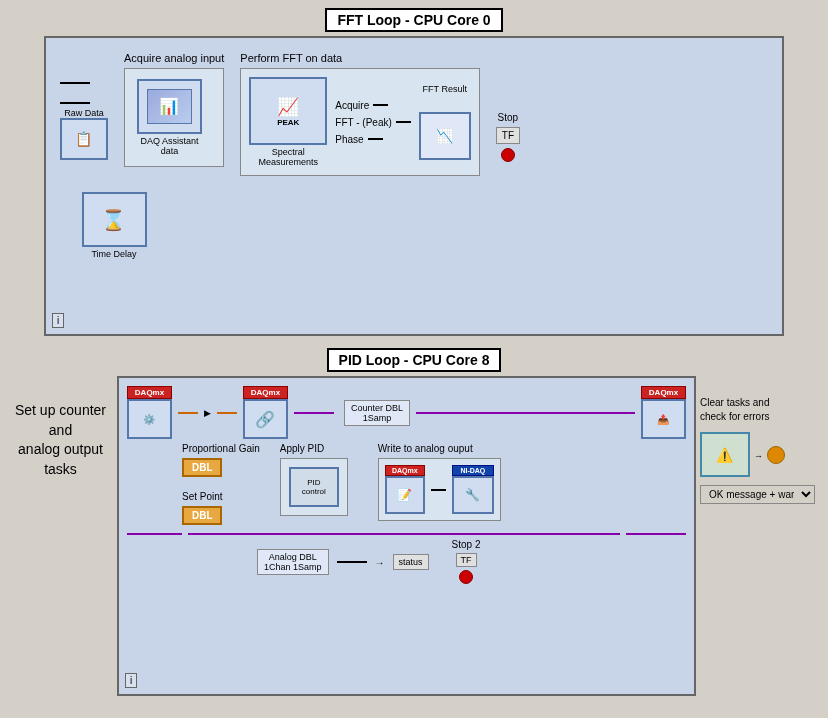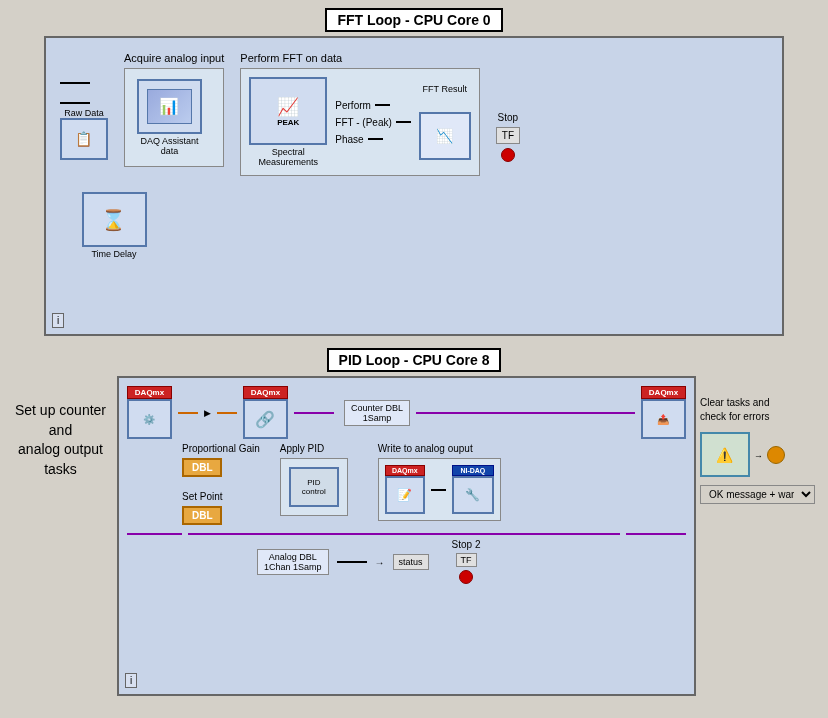--- a/index.html
+++ b/index.html
@@ -132,21 +132,21 @@
                 <div style="font-size:8px;font-weight:bold;">PEAK</div>
               </div>
               <div style="font-size:9px;text-align:center;margin-top:2px;">
                 <span style="white-space:pre-line;">Spectral
 Measurements</span>
               </div>
             </div>
 
             <div style="display:flex;flex-direction:column;gap:6px;font-size:10px;">
               <div style="display:flex;align-items:center;gap:4px;">
-                <span>Perform</span>
+                <span>Acquire</span>
                 <div style="height:2px;width:15px;background:#000;"></div>
               </div>
               <div style="display:flex;align-items:center;gap:4px;">
                 <span>FFT - (Peak)</span>
                 <div style="height:2px;width:15px;background:#000;"></div>
               </div>
               <div style="display:flex;align-items:center;gap:4px;">
                 <span>Phase</span>
                 <div style="height:2px;width:15px;background:#000;"></div>
               </div>

